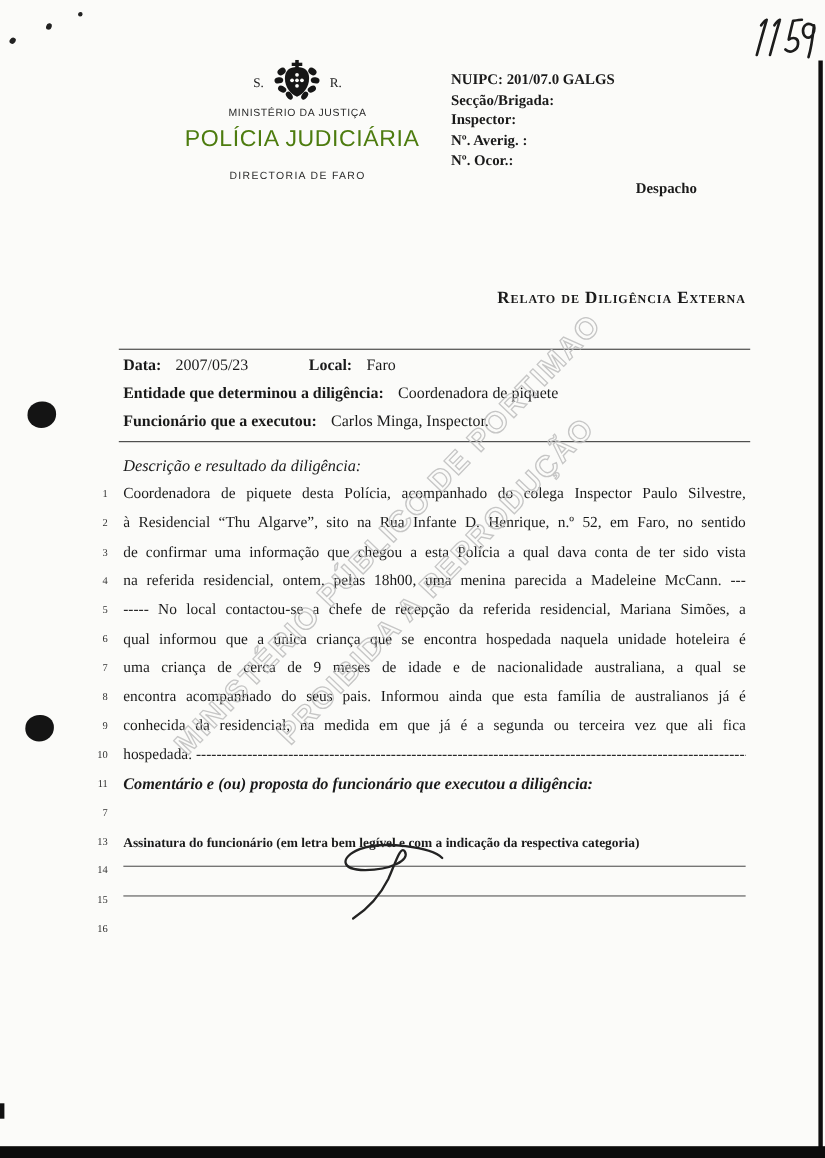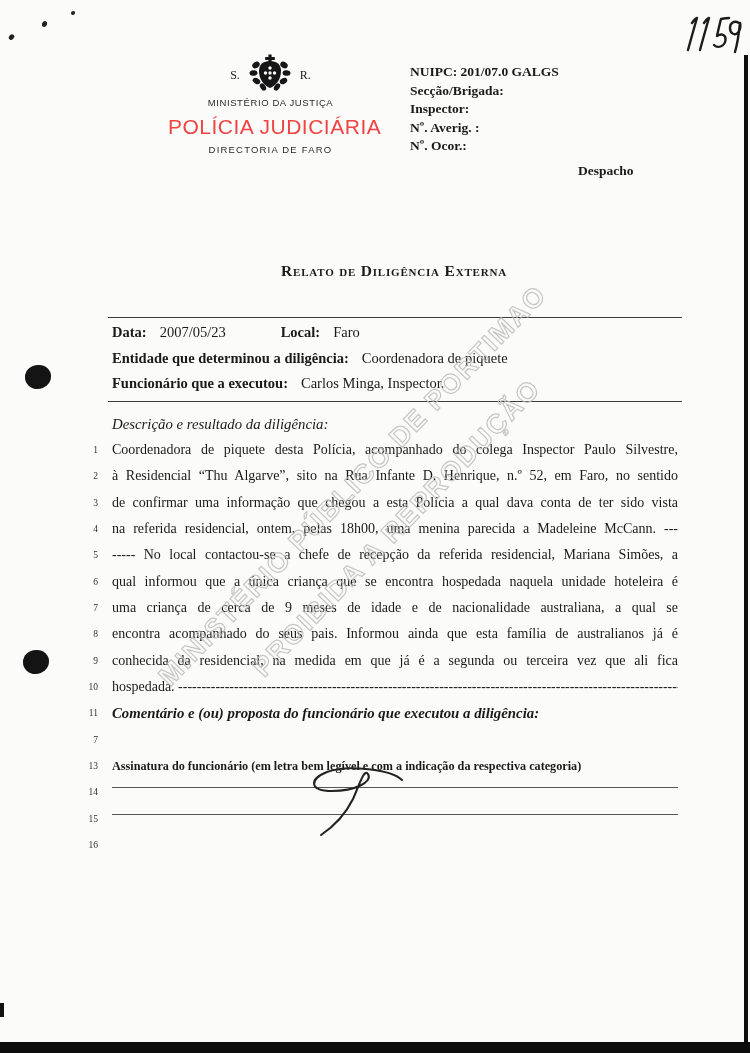--- a/index.html
+++ b/index.html
@@ -28,28 +28,28 @@
   .watermark div{font-family:"Liberation Sans",sans-serif;font-weight:bold;font-size:27px;
     letter-spacing:2px;white-space:nowrap;color:transparent;
     -webkit-text-stroke:1.2px #bdbdbd;opacity:.85;}
   @supports not (-webkit-text-stroke:1px #000){.watermark div{color:#cfcfcf;}}
 
   
   .hdr-left{position:absolute;left:168px;top:55px;width:205px;text-align:center;}
   .emblem-row{display:flex;align-items:center;justify-content:center;gap:9px;height:40px;}
   .emblem-row .sr{font-size:12px;color:#222;}
   .ministry{font-family:"Liberation Sans",sans-serif;font-size:9.5px;letter-spacing:.6px;color:#2a2a2a;margin-top:2px;}
-  .orgname{font-family:"Liberation Sans",sans-serif;font-size:21px;letter-spacing:.5px;color:#ef4444;margin-top:7px;white-space:nowrap;}
-  .directorate{font-family:"Liberation Sans",sans-serif;font-size:9.5px;letter-spacing:1.2px;color:#2a2a2a;margin-top:5px;}
+  .orgname{font-family:"Liberation Sans",sans-serif;font-size:21px;letter-spacing:.5px;color:#4d7c0f;margin-top:7px;white-space:nowrap;}
+  .directorate{font-family:"Liberation Sans",sans-serif;font-size:9.5px;letter-spacing:1.2px;color:#2a2a2a;margin-top:16px;}
 
   .hdr-right{position:absolute;left:410px;top:63px;font-weight:bold;font-size:13.5px;line-height:18.6px;}
   .despacho{position:absolute;left:578px;top:163px;font-weight:bold;font-size:13.5px;}
 
   
-  .title{position:absolute;left:110px;top:262px;width:568px;text-align:center;
+  .title{position:absolute;left:110px;top:262px;width:568px;text-align:right;
     font-weight:bold;font-size:15.5px;font-variant:small-caps;letter-spacing:.8px;}
 
   
   .formbox{position:absolute;left:108px;top:317px;width:570px;
     border-top:1.5px solid #3c3c3c;border-bottom:1.5px solid #3c3c3c;padding:2px 0 4px 4px;}
   .frow{height:25.5px;line-height:25.5px;font-size:14.5px;white-space:nowrap;}
   .fl{font-weight:bold;}
   .fv{margin-left:13px;}
   .fv2{margin-left:55px;}
 

